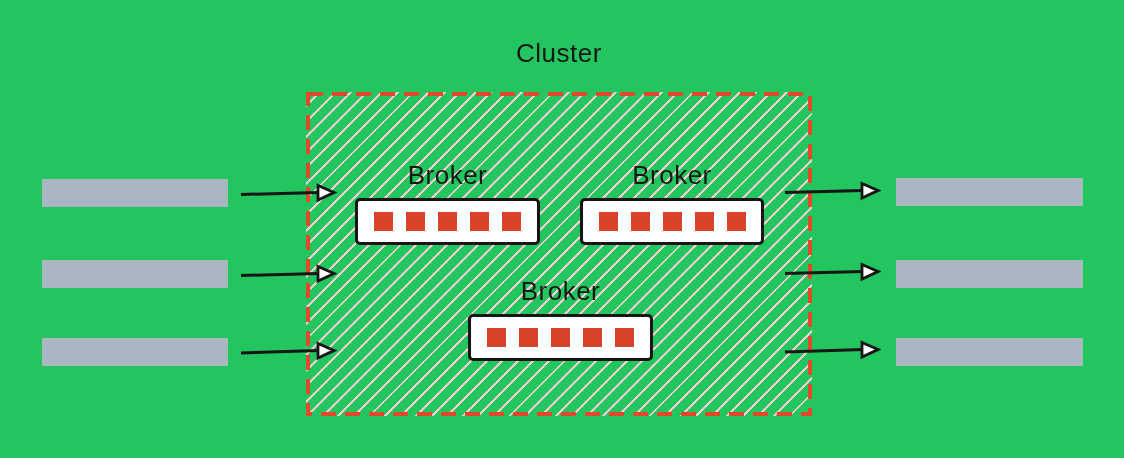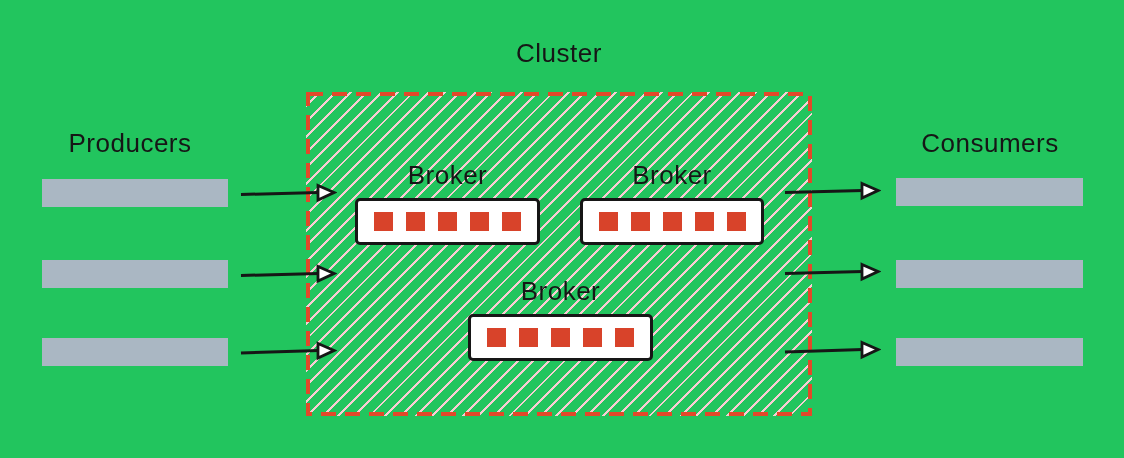--- a/index.html
+++ b/index.html
@@ -113,22 +113,20 @@
 
 <div class="canvas">
 
   <div class="cluster-box">
     <svg class="cluster-border" viewBox="0 0 506 324" preserveAspectRatio="none">
       <rect x="2" y="2" width="502" height="320"></rect>
     </svg>
   </div>
 
   <div class="label cluster-title">Cluster</div>
-  <div class="label producers-label">Producers</div>
-  <div class="label consumers-label">Consumers</div>
 
   <div class="bar p1"></div>
   <div class="bar p2"></div>
   <div class="bar p3"></div>
 
   <div class="bar c1"></div>
   <div class="bar c2"></div>
   <div class="bar c3"></div>
 
   <svg class="arrow l1" viewBox="0 0 98 24">

